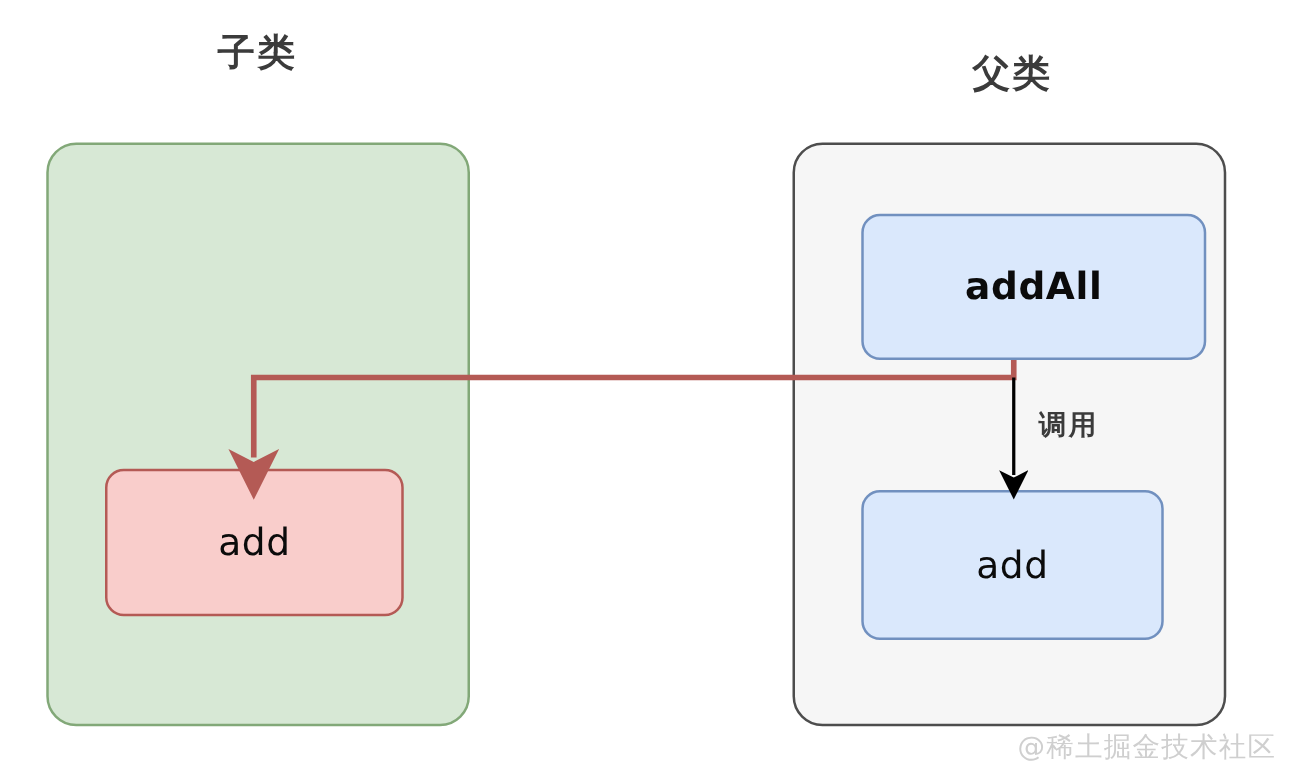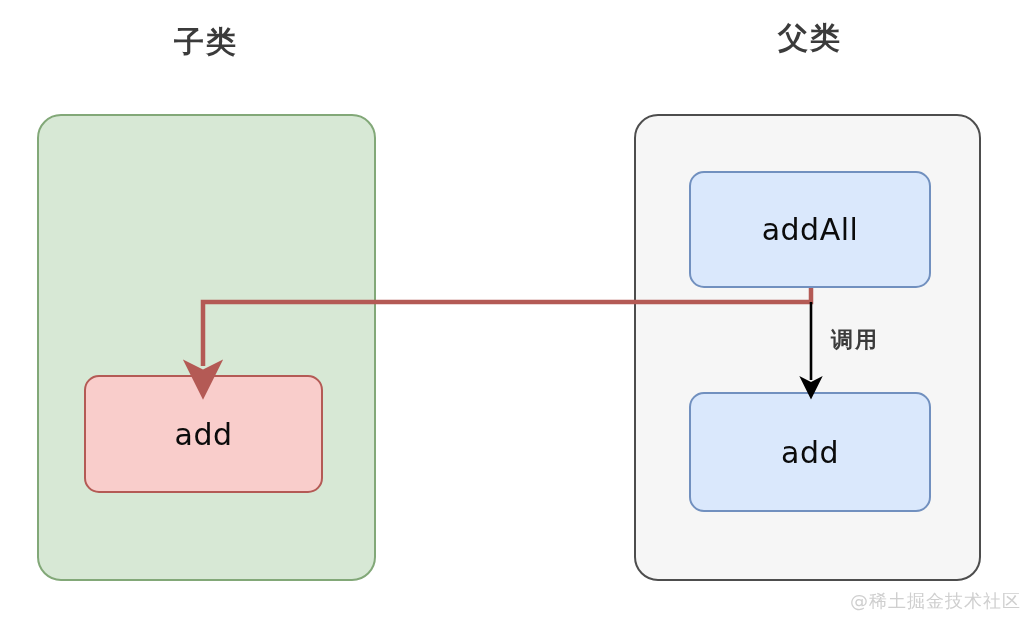--- a/index.html
+++ b/index.html
@@ -24,21 +24,21 @@
     font-family: "Liberation Sans", sans-serif;
     font-size: 30px;
     font-weight: bold;
     color: #3b3b3b;
     letter-spacing: 2px;
     text-align: center;
     white-space: nowrap;
     transform: translateX(-50%);
   }
   #title-sub  { left: 206px; top: 22px; }
-  #title-sup  { left: 810px; top: 18px; }
+  #title-sup  { left: 810px; top: 39px; }
 
   
   .container-box {
     position: absolute;
     box-sizing: border-box;
     border-radius: 24px;
   }
   #container-subclass {
     left: 37px;
     top: 114px;
@@ -70,21 +70,21 @@
     letter-spacing: 0.5px;
   }
   .method-box.blue {
     background: #dae8fc;
     border: 2px solid #7190bf;
   }
   .method-box.pink {
     background: #f9cdcb;
     border: 2px solid #b45a55;
   }
-  #box-parent-addall { left: 689px; top: 171px; width: 242px; height: 117px; }
+  #box-parent-addall { left: 689px; top: 171px; width: 276px; height: 117px; font-weight: bold; }
   #box-parent-add    { left: 689px; top: 392px; width: 242px; height: 120px; }
   #box-child-add     { left: 84px;  top: 375px; width: 239px; height: 118px; }
 
   
   #label-call {
     position: absolute;
     left: 831px;
     top: 325px;
     font-family: "Liberation Sans", sans-serif;
     font-size: 22px;
@@ -103,21 +103,21 @@
     height: 623px;
     pointer-events: none;
   }
 
   
   #watermark {
     position: absolute;
     right: 14px;
     bottom: 10px;
     font-family: "DejaVu Sans", sans-serif;
-    font-size: 18px;
+    font-size: 22px;
     color: #cfcfcf;
     letter-spacing: 1px;
     white-space: nowrap;
   }
 </style>
 </head>
 <body>
 
 <div id="canvas">
 

